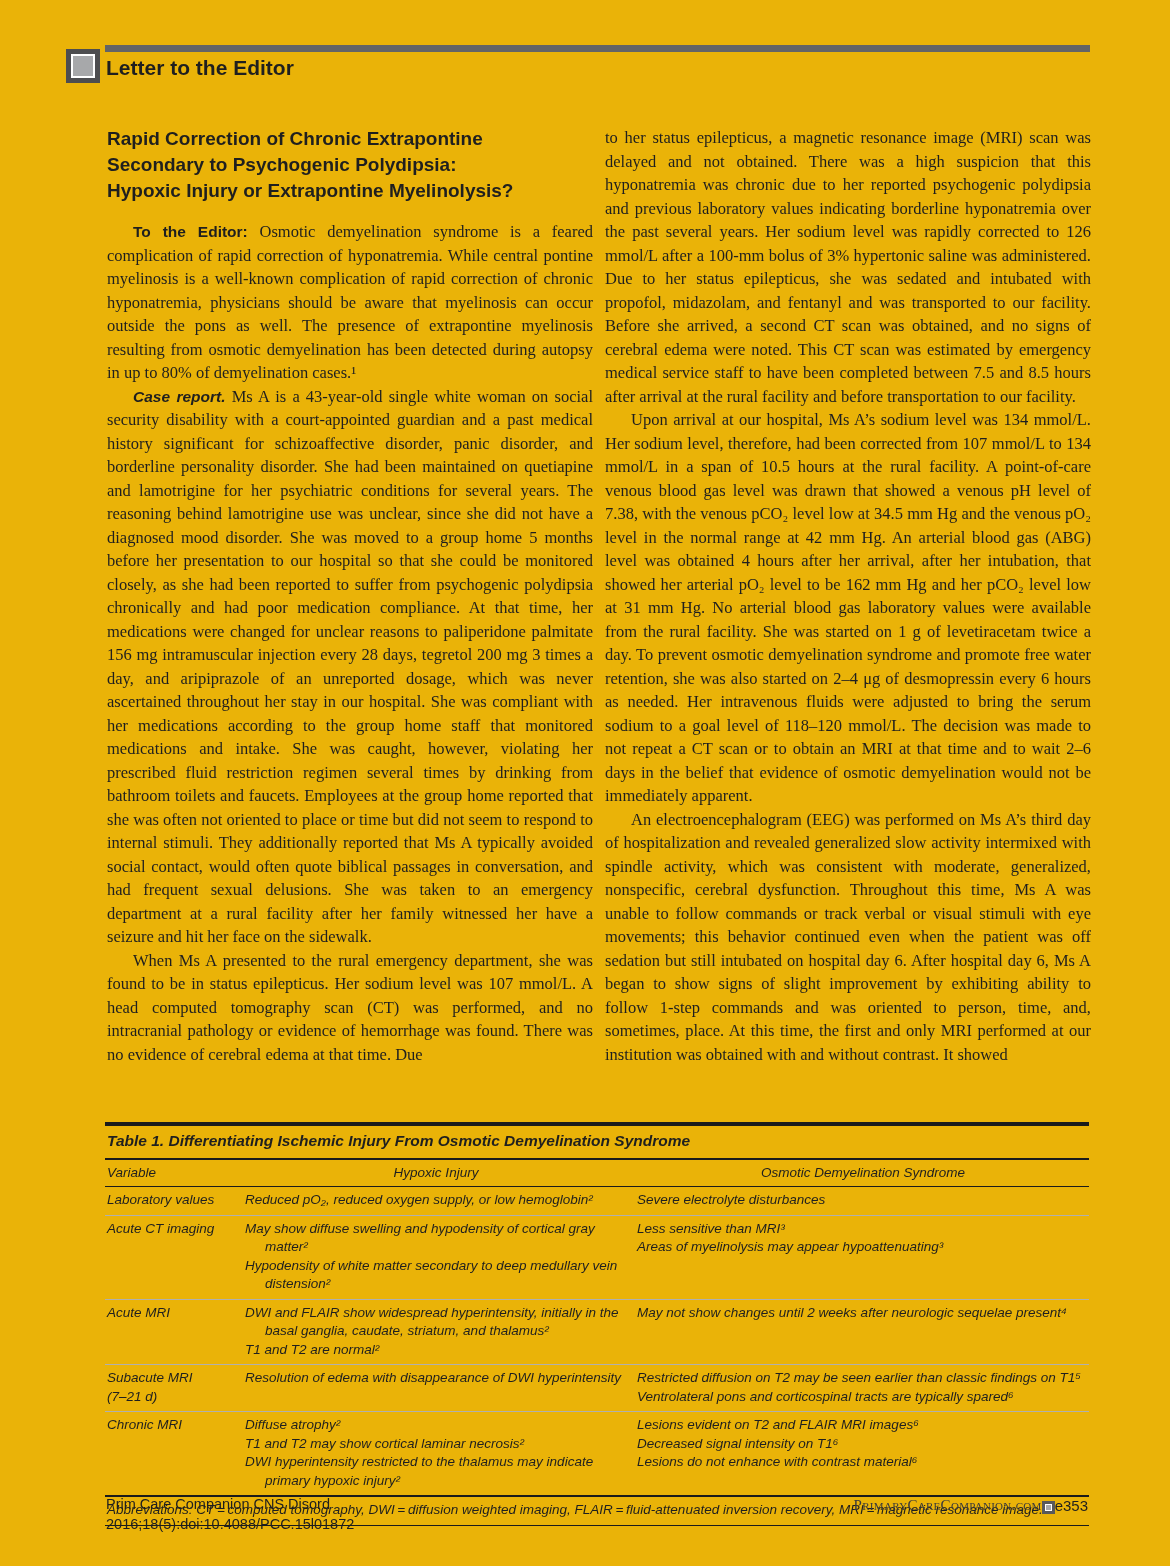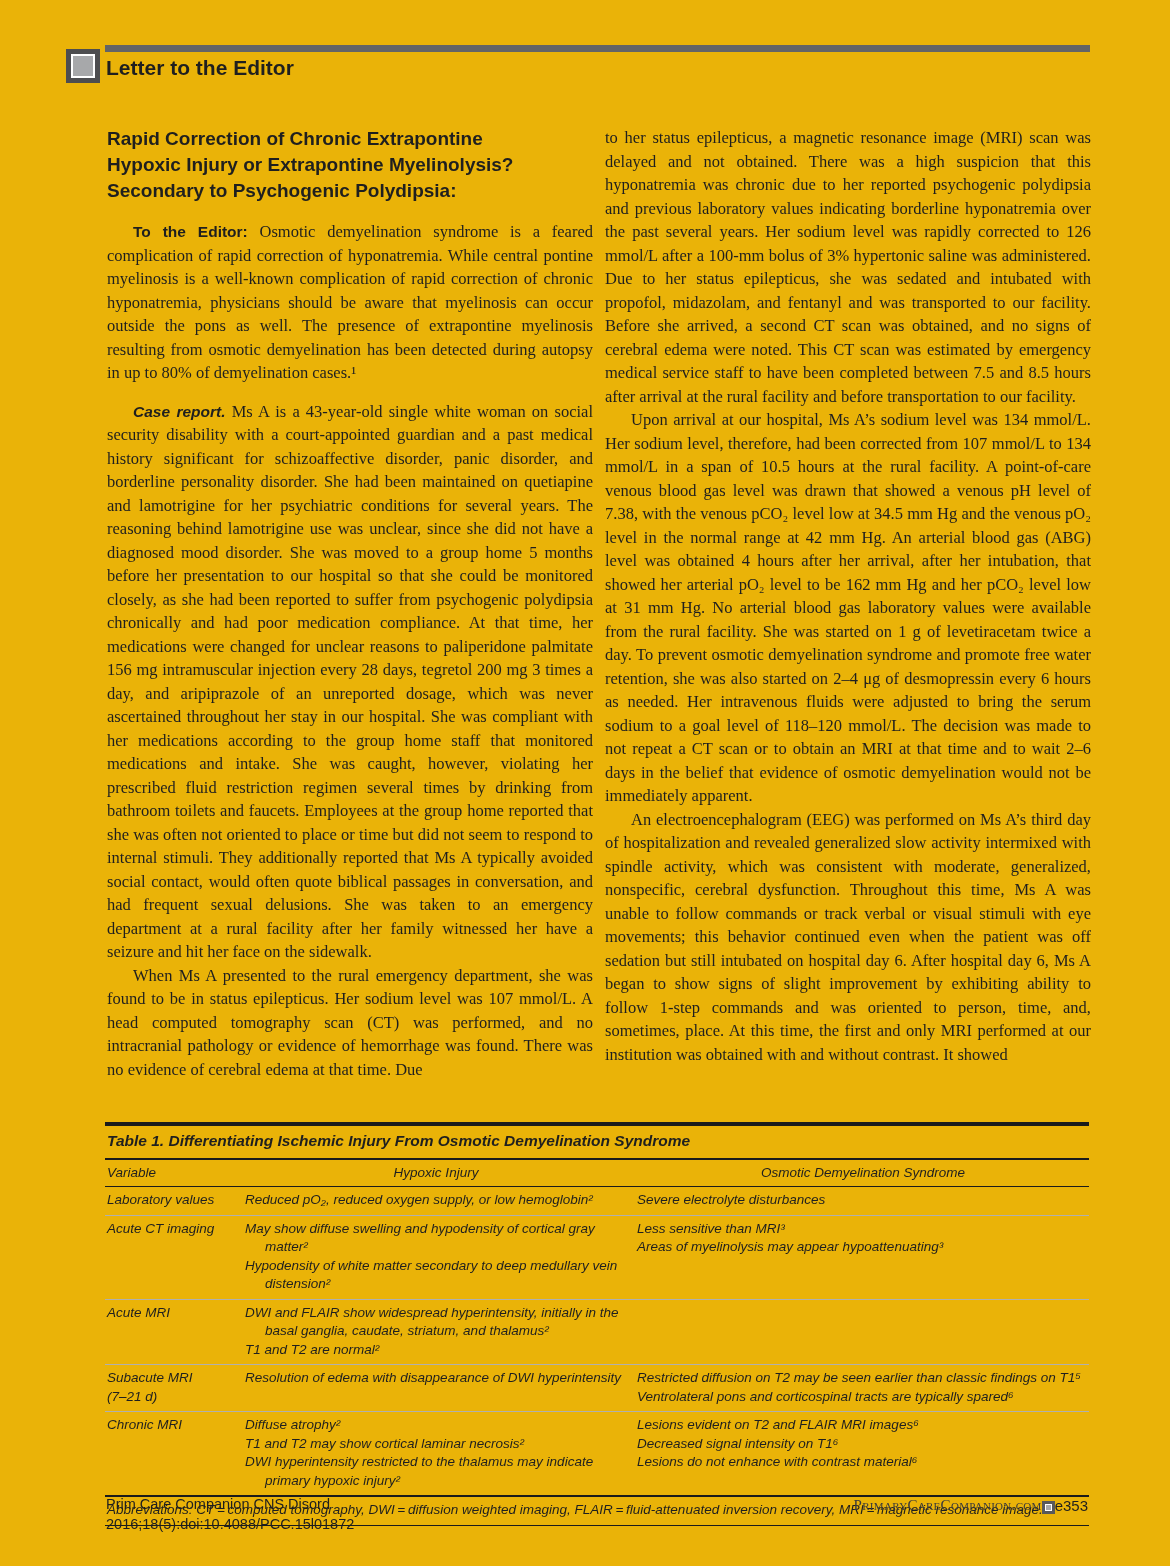--- a/index.html
+++ b/index.html
@@ -54,21 +54,21 @@
     position: absolute;
     width: 486px;
     font-size: 16.5px;
     line-height: 23.5px;
     text-align: justify;
   }
   .col-left  { left: 107px; top: 220px; height: 895px; overflow: hidden; }
   .col-right { left: 605px; top: 126px; height: 990px; overflow: hidden; }
   .col p { margin: 0; }
   .col p.indent { text-indent: 26px; }
-  .col p.gap-after { margin-bottom: 15px; }
+  .col p.gap-after { }
   .lead-bold {
     font-family: "Liberation Sans", "DejaVu Sans", sans-serif;
     font-weight: bold;
     font-size: 15.5px;
   }
   .lead-bold-italic {
     font-family: "Liberation Sans", "DejaVu Sans", sans-serif;
     font-weight: bold;
     font-style: italic;
     font-size: 15.5px;
@@ -142,22 +142,22 @@
 <body>
 
 <div class="page">
 
   <div class="kicker-rule"></div>
   <div class="kicker-icon"></div>
   <div class="kicker-label">Letter to the Editor</div>
 
   <div class="article-title">
     <div>Rapid Correction of Chronic Extrapontine</div>
+    <div>Secondary to Psychogenic Polydipsia:</div>
     <div>Hypoxic Injury or Extrapontine Myelinolysis?</div>
-    <div>Secondary to Psychogenic Polydipsia:</div>
   </div>
 
   <div class="col col-left">
     <p class="indent gap-after"><span class="lead-bold">To the Editor:</span> <span>Osmotic demyelination syndrome is a feared complication of rapid correction of hyponatremia. While central pontine myelinosis is a well-known complication of rapid correction of chronic hyponatremia, physicians should be aware that myelinosis can occur outside the pons as well. The presence of extrapontine myelinosis resulting from osmotic demyelination has been detected during autopsy in up to 80% of demyelination cases.¹</span></p>
     <p class="indent"><span class="lead-bold-italic">Case report.</span> <span>Ms A is a 43-year-old single white woman on social security disability with a court-appointed guardian and a past medical history significant for schizoaffective disorder, panic disorder, and borderline personality disorder. She had been maintained on quetiapine and lamotrigine for her psychiatric conditions for several years. The reasoning behind lamotrigine use was unclear, since she did not have a diagnosed mood disorder. She was moved to a group home 5 months before her presentation to our hospital so that she could be monitored closely, as she had been reported to suffer from psychogenic polydipsia chronically and had poor medication compliance. At that time, her medications were changed for unclear reasons to paliperidone palmitate 156 mg intramuscular injection every 28 days, tegretol 200 mg 3 times a day, and aripiprazole of an unreported dosage, which was never ascertained throughout her stay in our hospital. She was compliant with her medications according to the group home staff that monitored medications and intake. She was caught, however, violating her prescribed fluid restriction regimen several times by drinking from bathroom toilets and faucets. Employees at the group home reported that she was often not oriented to place or time but did not seem to respond to internal stimuli. They additionally reported that Ms A typically avoided social contact, would often quote biblical passages in conversation, and had frequent sexual delusions. She was taken to an emergency department at a rural facility after her family witnessed her have a seizure and hit her face on the sidewalk.</span></p>
     <p class="indent">When Ms A presented to the rural emergency department, she was found to be in status epilepticus. Her sodium level was 107 mmol/L. A head computed tomography scan (CT) was performed, and no intracranial pathology or evidence of hemorrhage was found. There was no evidence of cerebral edema at that time. Due</p>
   </div>
 
   <div class="col col-right">
     <p>to her status epilepticus, a magnetic resonance image (MRI) scan was delayed and not obtained. There was a high suspicion that this hyponatremia was chronic due to her reported psychogenic polydipsia and previous laboratory values indicating borderline hyponatremia over the past several years. Her sodium level was rapidly corrected to 126 mmol/L after a 100-mm bolus of 3% hypertonic saline was administered. Due to her status epilepticus, she was sedated and intubated with propofol, midazolam, and fentanyl and was transported to our facility. Before she arrived, a second CT scan was obtained, and no signs of cerebral edema were noted. This CT scan was estimated by emergency medical service staff to have been completed between 7.5 and 8.5 hours after arrival at the rural facility and before transportation to our facility.</p>
@@ -206,20 +206,23 @@
     <div class="t-rule-light"></div>
 
     <div class="t-grid t-row">
       <div>
         <div class="t-line">Acute MRI</div>
       </div>
       <div>
         <div class="t-line">DWI and FLAIR show widespread hyperintensity, initially in the basal ganglia, caudate, striatum, and thalamus²</div>
         <div class="t-line">T1 and T2 are normal²</div>
       </div>
+      <div>
+        <div class="t-line">May not show changes until 2 weeks after neurologic sequelae present⁴</div>
+      </div>
     </div>
     <div class="t-rule-light"></div>
 
     <div class="t-grid t-row">
       <div>
         <div class="t-line">Subacute MRI</div>
         <div class="t-line">(7–21 d)</div>
       </div>
       <div>
         <div class="t-line">Resolution of edema with disappearance of DWI hyperintensity</div>

